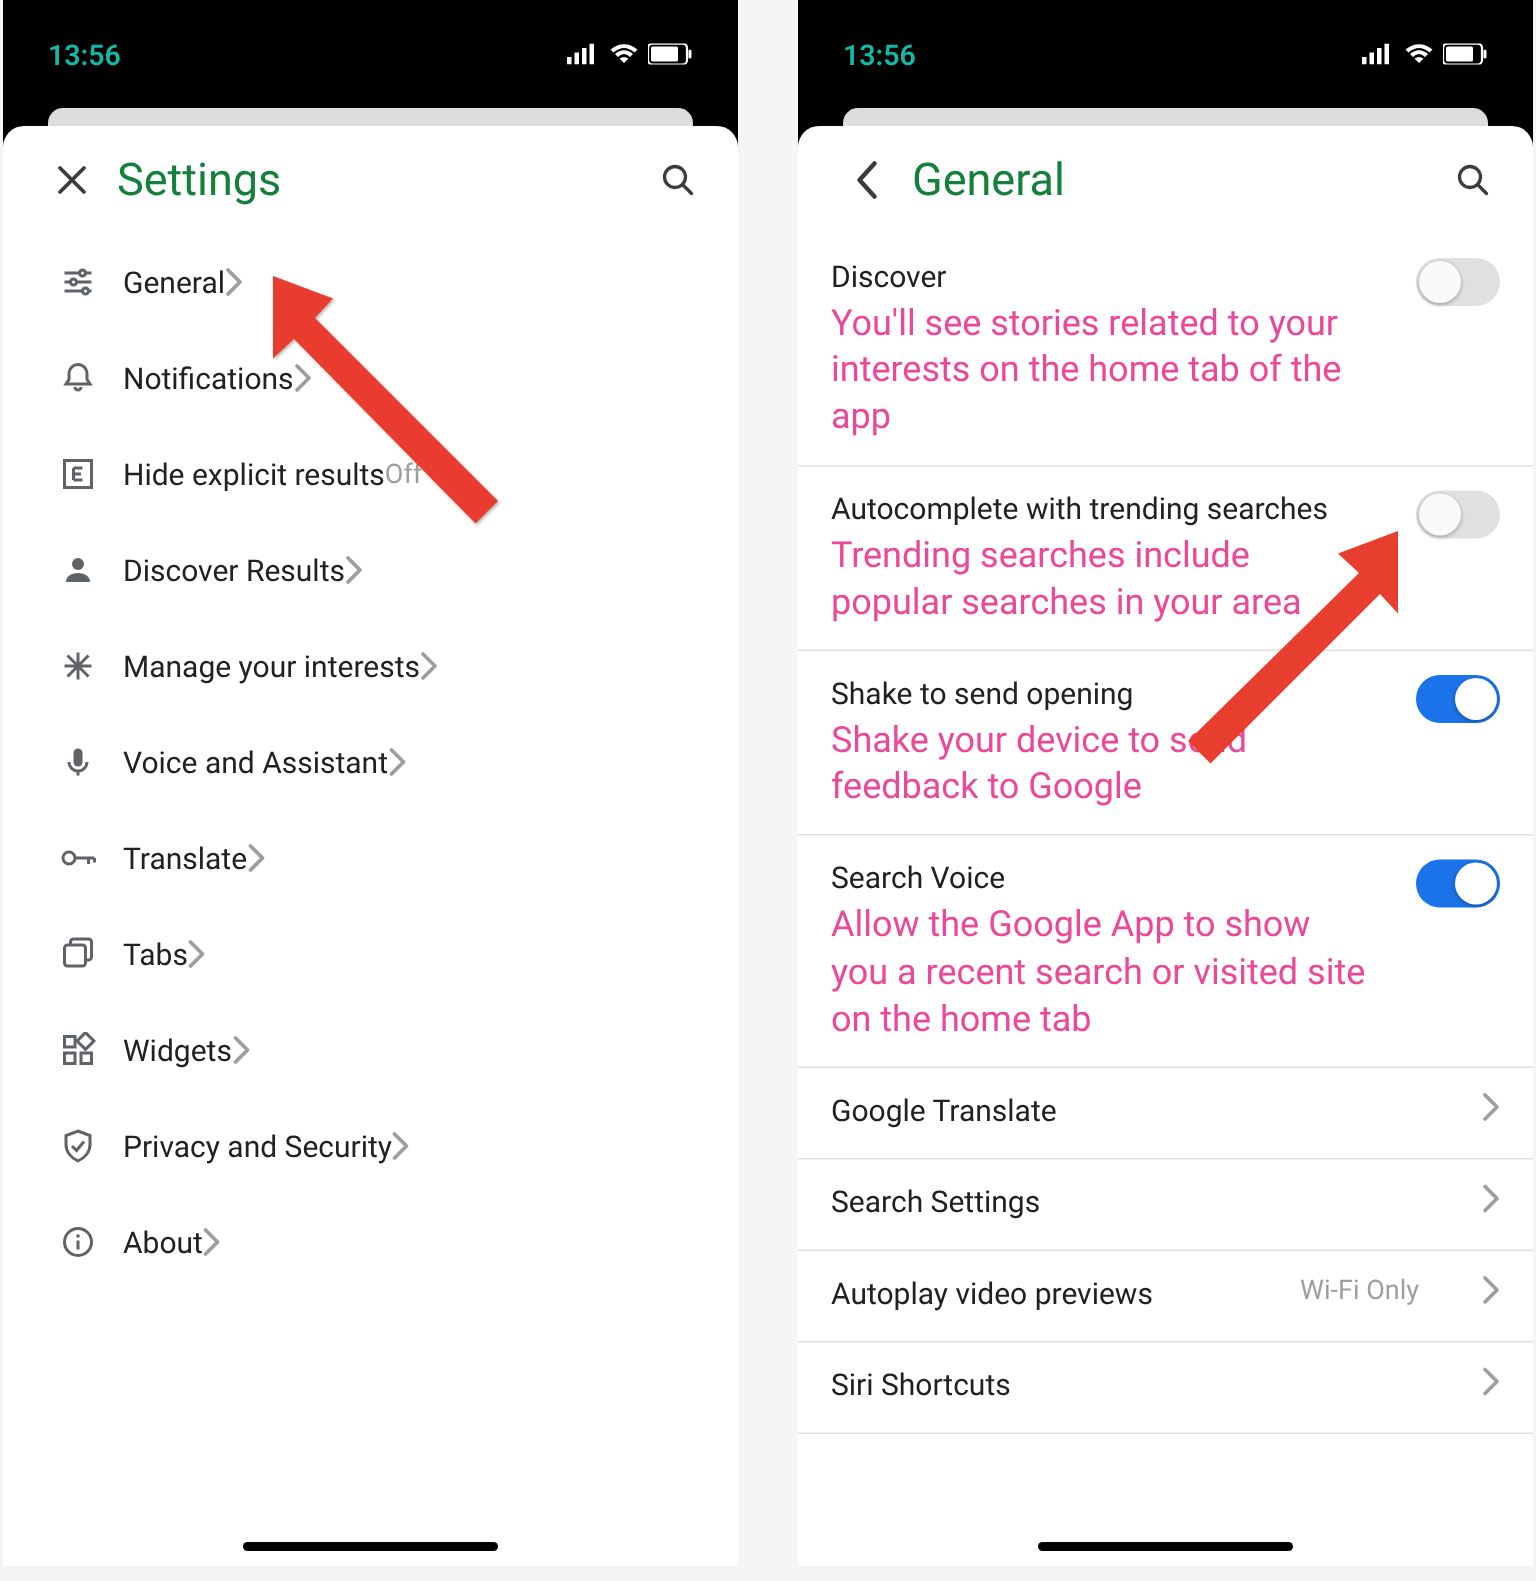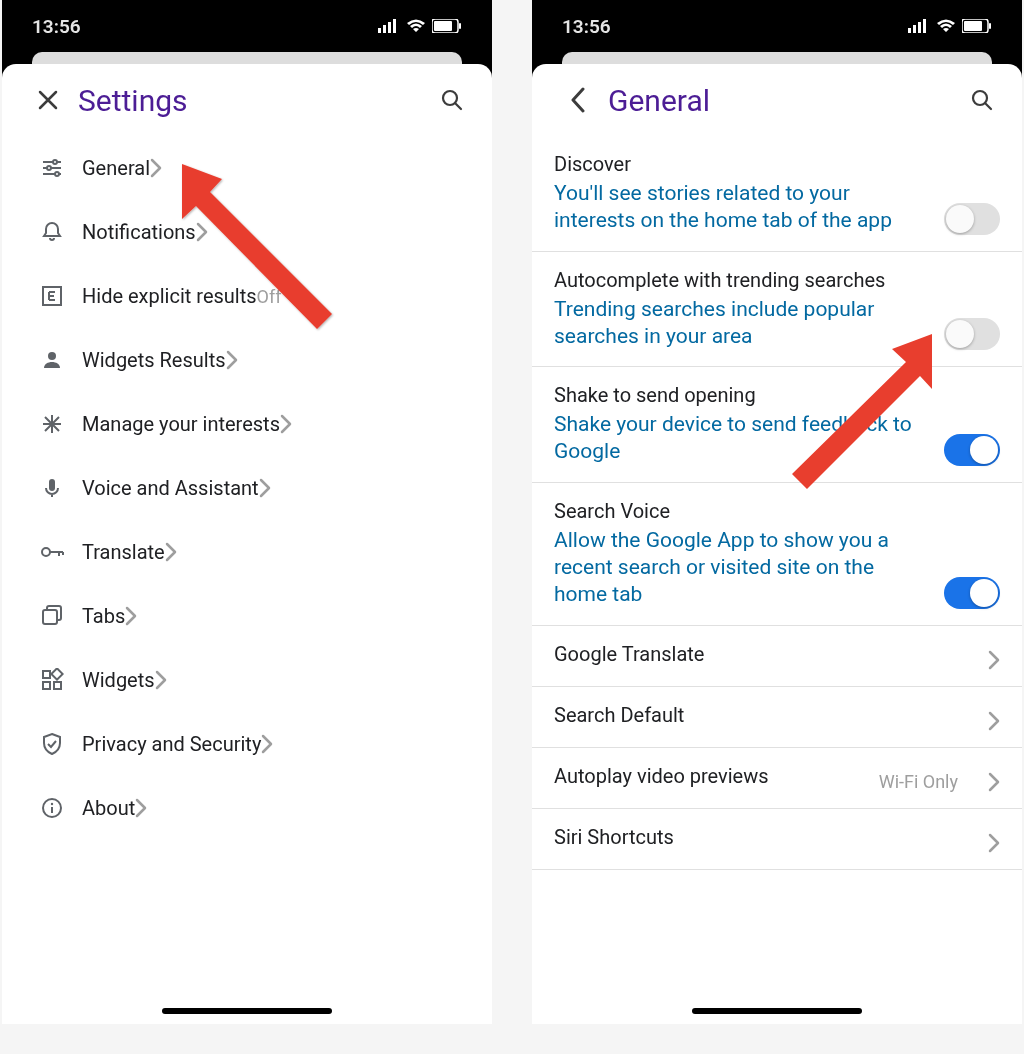--- a/index.html
+++ b/index.html
@@ -13,23 +13,23 @@
     justify-content: center;
   }
   .phone {
     width: 490px;
     background: #000;
     border-radius: 0;
     position: relative;
     overflow: hidden;
   }
   .statusbar {
-    height: 52px;
+    height: 72px;
     background: #000;
-    color: #e5e5e5;
+    color: #14b8a6;
     display: flex;
     justify-content: space-between;
     align-items: center;
     padding: 0 30px;
     font-size: 19px;
     font-weight: 600;
   }
   .status-icons { display: flex; align-items: center; gap: 6px; }
   .tab-peek {
     height: 12px;
@@ -55,21 +55,21 @@
     display: flex;
     align-items: center;
     justify-content: center;
     color: #3c3c3c;
   }
   .header-title {
     font-size: 30px;
     font-weight: 400;
     margin-left: 12px;
     flex: 1;
-    color: #4c1d95;
+    color: #15803d;
   }
   .list { padding: 0 0 0 0; }
   .row {
     display: flex;
     align-items: center;
     padding: 18px 22px 18px 0;
     margin-left: 80px;
     border-bottom: 1px solid #e0e0e0;
     min-height: 64px;
   }
@@ -101,32 +101,32 @@
     margin-right: 14px;
   }
   .chevron {
     color: #9e9e9e;
   }
   
   .row2 {
     padding: 16px 22px 16px 22px;
     border-bottom: 1px solid #e0e0e0;
     display: flex;
-    align-items: flex-end;
-    gap: 16px;
+    align-items: flex-start;
+    gap: 28px;
   }
   .row2-text { flex: 1; }
   .row2-title {
     font-size: 20px;
     color: #202124;
     margin-bottom: 4px;
   }
   .row2-sub {
-    font-size: 21px;
-    color: #0369a1;
+    font-size: 24px;
+    color: #ec4899;
     line-height: 1.3;
   }
   .toggle {
     width: 56px;
     height: 32px;
     border-radius: 16px;
     position: relative;
     flex-shrink: 0;
   }
   .toggle .knob {
@@ -254,21 +254,21 @@
       </div>
 
       <div class="row-wrap">
         <span class="row-leading">
           <svg width="24" height="24" viewBox="0 0 24 24">
               <circle cx="12" cy="8" r="4" fill="#5f6368"></circle>
               <path d="M4 20c0-4 4-6 8-6s8 2 8 6" fill="#5f6368"></path>
             </svg>
         </span>
         <div class="row">
-            <span class="row-label">Widgets Results</span>
+            <span class="row-label">Discover Results</span>
             <span class="chevron">
               <svg width="12" height="20" viewBox="0 0 12 20">
                 <path d="M2 2 L10 10 L2 18" fill="none" stroke="#9e9e9e" stroke-width="2.5" stroke-linecap="round" stroke-linejoin="round"></path>
               </svg>
             </span>
           </div>
       </div>
 
       <div class="row-wrap">
         <span class="row-leading">
@@ -491,21 +491,21 @@
           </div>
         <span class="chevron">
             <svg width="12" height="20" viewBox="0 0 12 20">
               <path d="M2 2 L10 10 L2 18" fill="none" stroke="#9e9e9e" stroke-width="2.5" stroke-linecap="round" stroke-linejoin="round"></path>
             </svg>
           </span>
       </div>
 
       <div class="row2">
         <div class="row2-text">
-            <div class="row2-title">Search Default</div>
+            <div class="row2-title">Search Settings</div>
           </div>
         <span class="chevron">
             <svg width="12" height="20" viewBox="0 0 12 20">
               <path d="M2 2 L10 10 L2 18" fill="none" stroke="#9e9e9e" stroke-width="2.5" stroke-linecap="round" stroke-linejoin="round"></path>
             </svg>
           </span>
       </div>
 
       <div class="row2">
         <div class="row2-text">

